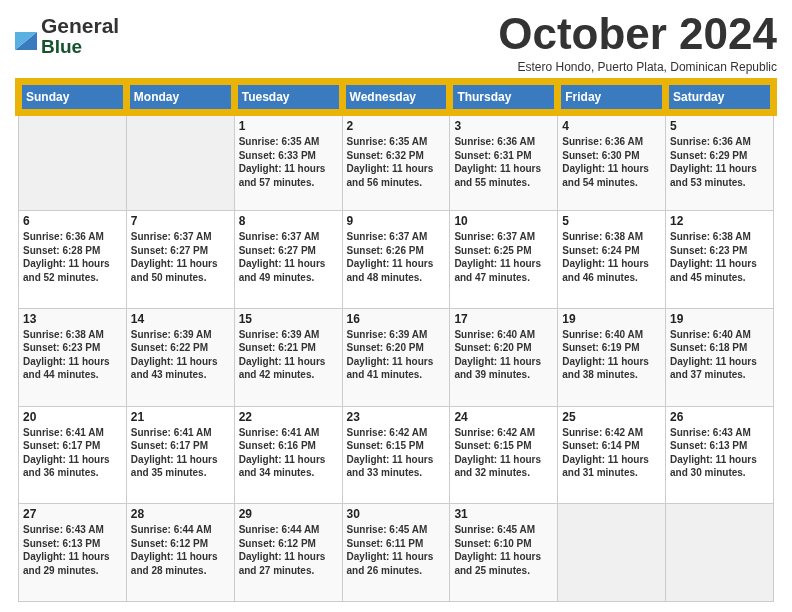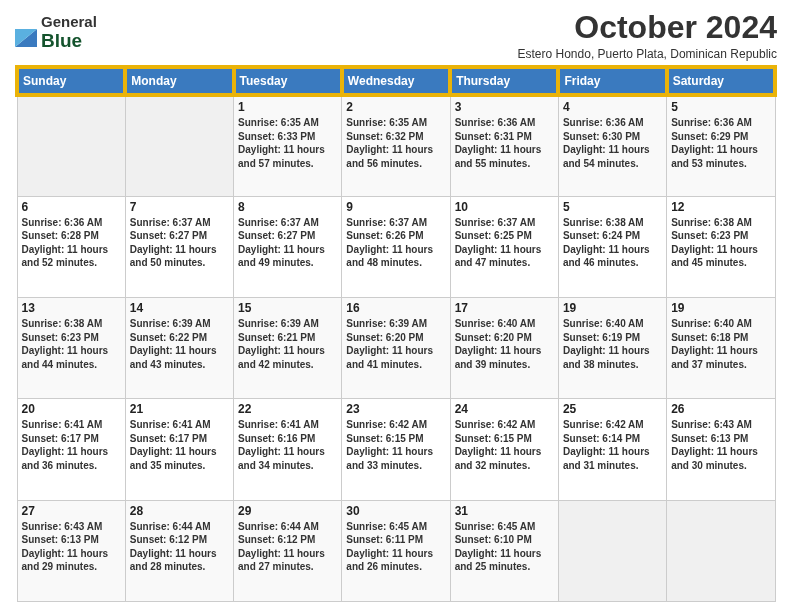--- a/index.html
+++ b/index.html
@@ -27,39 +27,39 @@
       display: flex;
       align-items: center;
       margin-top: 4px;
     }
     .logo-text {
       display: flex;
       flex-direction: column;
       line-height: 1.1;
     }
     .logo-general {
-      font-size: 15px;
+      font-size: 21px;
       font-weight: bold;
       color: #333;
     }
     .logo-blue {
       font-size: 19px;
       font-weight: bold;
       color: #14532d;
     }
     .logo-icon {
       width: 22px;
       height: 28px;
       margin-right: 4px;
     }
     .title-block {
       text-align: right;
     }
     .main-title {
-      font-size: 32px;
+      font-size: 44px;
       font-weight: bold;
       color: #333;
       line-height: 1.1;
     }
     .subtitle {
       font-size: 12px;
       color: #333;
       margin-top: 2px;
     }
     .calendar {
@@ -70,21 +70,21 @@
       table-layout: fixed;
       font-size: 10.5px;
     }
     .calendar th {
       background: #3a7abf;
       color: #fff;
       padding: 5px 4px;
       text-align: left;
       font-size: 12px;
       font-weight: bold;
-      border: 4px solid #eab308;
+      border: 7px solid #eab308;
     }
     .calendar td {
       border: 1px solid #ccc;
       vertical-align: top;
       padding: 3px 4px;
       height: 88px;
       background: #fff;
     }
     .calendar tr:nth-child(odd) td {
       background: #f9f9f9;

